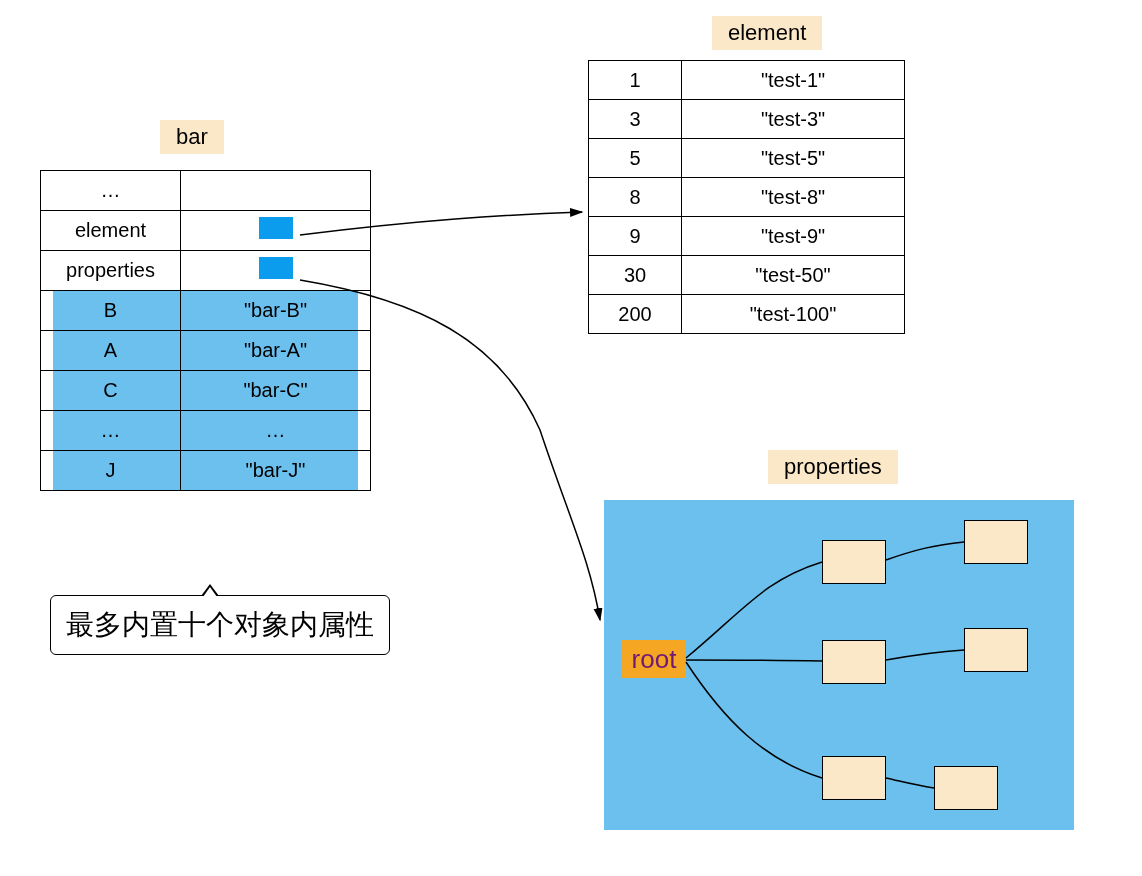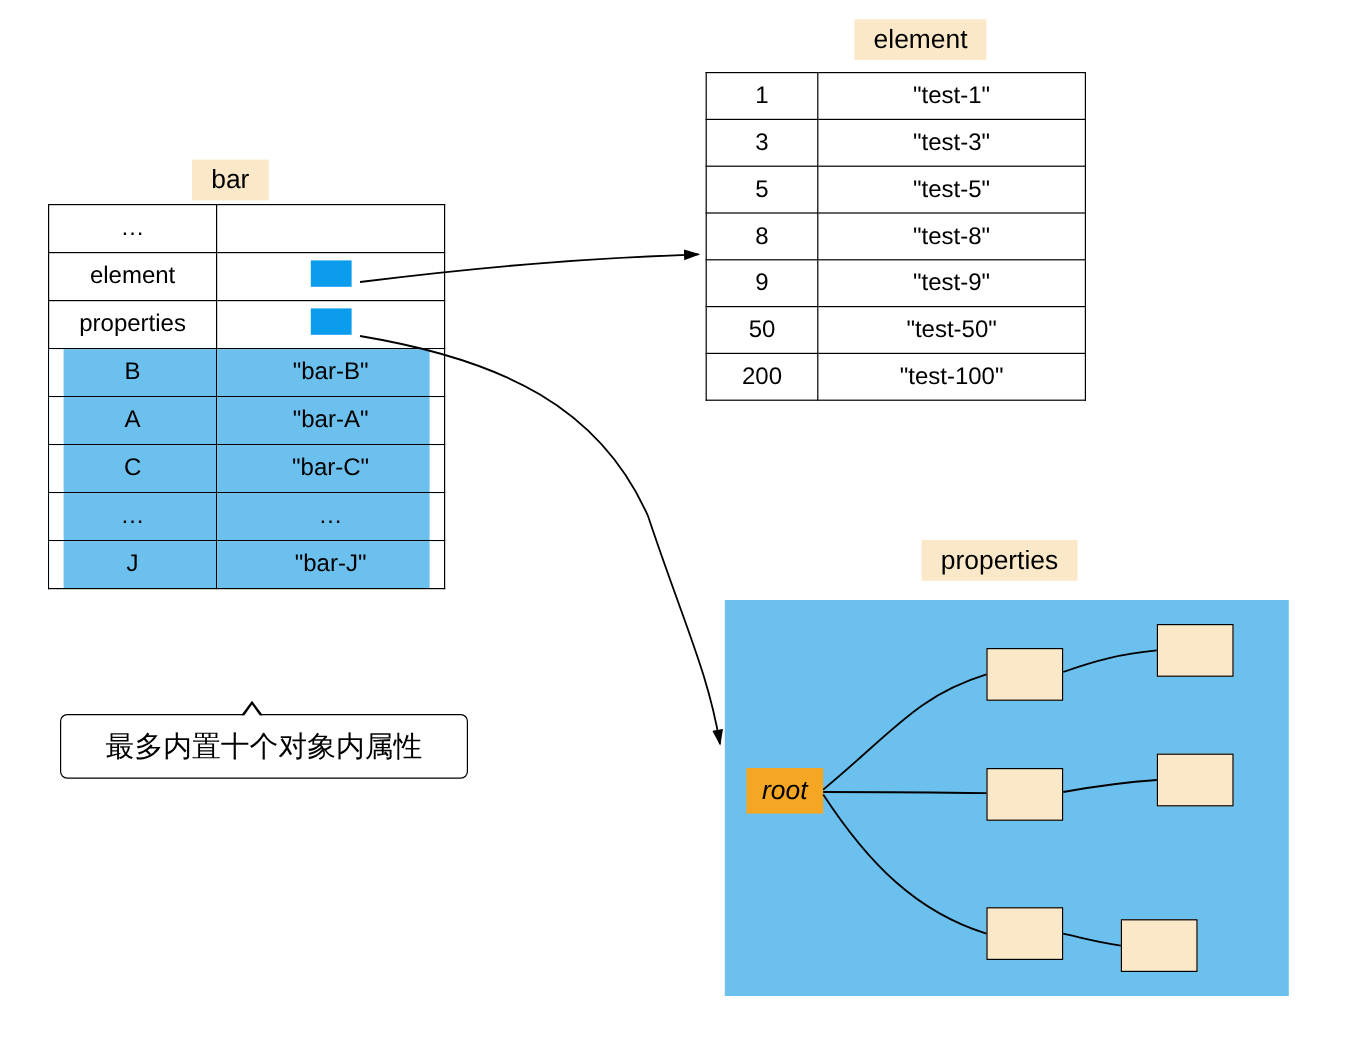--- a/index.html
+++ b/index.html
@@ -65,21 +65,21 @@
   }
   
   .callout {
     position: absolute;
     left: 50px;
     top: 595px;
     width: 310px;
     border: 1.5px solid #000;
     border-radius: 6px;
     padding: 10px 14px;
-    font-size: 24px;
+    font-size: 28px;
     text-align: center;
     background: #fff;
   }
   .callout::before {
     content: "";
     position: absolute;
     top: -12px;
     left: 150px;
     width: 0; height: 0;
     border-left: 9px solid transparent;
@@ -120,46 +120,45 @@
     height: 330px;
     background: #6cc0ee;
   }
   .root-box {
     position: absolute;
     left: 18px;
     top: 140px;
     width: 64px;
     height: 38px;
     background: #f5a623;
-    color: #000000;
-    font-size: 22px;
+    color: #701a75;
+    font-size: 26px;
     text-align: center;
     line-height: 38px;
-    font-style: italic;
   }
   .node {
     position: absolute;
     width: 62px;
     height: 42px;
     background: #fbe8c8;
     border: 1.5px solid #000;
   }
   
   svg.overlay {
     position: absolute;
     left: 0; top: 0;
     pointer-events: none;
   }
 </style>
 </head>
 <body>
 
 <div class="canvas">
 
-  <div class="label" style="left:160px; top:120px;margin-top:13px;">bar</div>
+  <div class="label" style="left:160px; top:120px;">bar</div>
 
   <table class="bar-table">
     <tbody>
         <tr>
       <td class="k">…</td>
       <td class="v"></td>
     </tr>
     <tr>
       <td class="k">element</td>
       <td class="v"><span class="ptr-box"></span></td>
@@ -213,21 +212,21 @@
         </tr>
     <tr>
           <td class="k">8</td>
           <td class="v">"test-8"</td>
         </tr>
     <tr>
           <td class="k">9</td>
           <td class="v">"test-9"</td>
         </tr>
     <tr>
-          <td class="k">50</td>
+          <td class="k">30</td>
           <td class="v">"test-50"</td>
         </tr>
     <tr>
           <td class="k">200</td>
           <td class="v">"test-100"</td>
         </tr>
   </tbody>
     </table>
 
   <div class="label" style="left:768px; top:450px;">properties</div>

